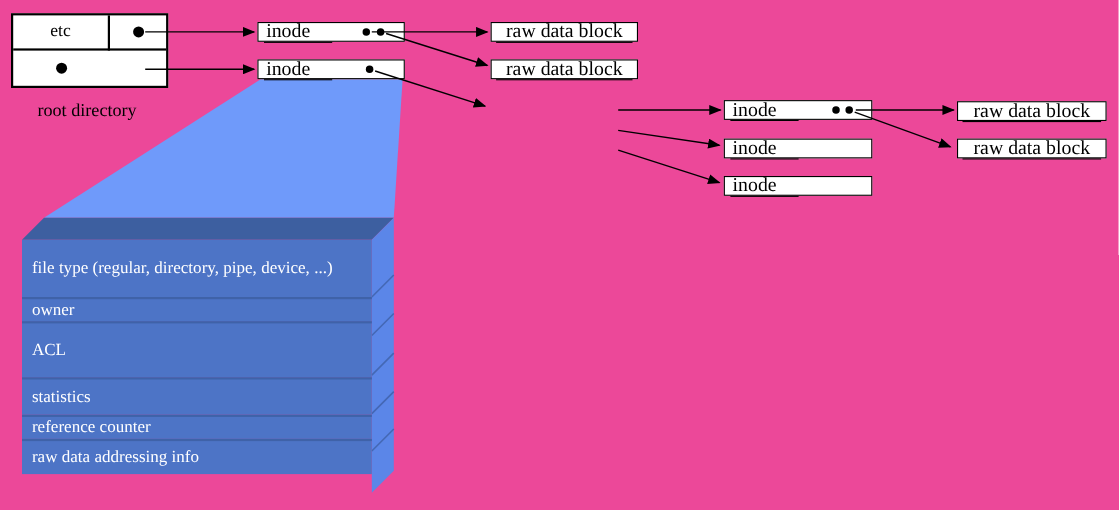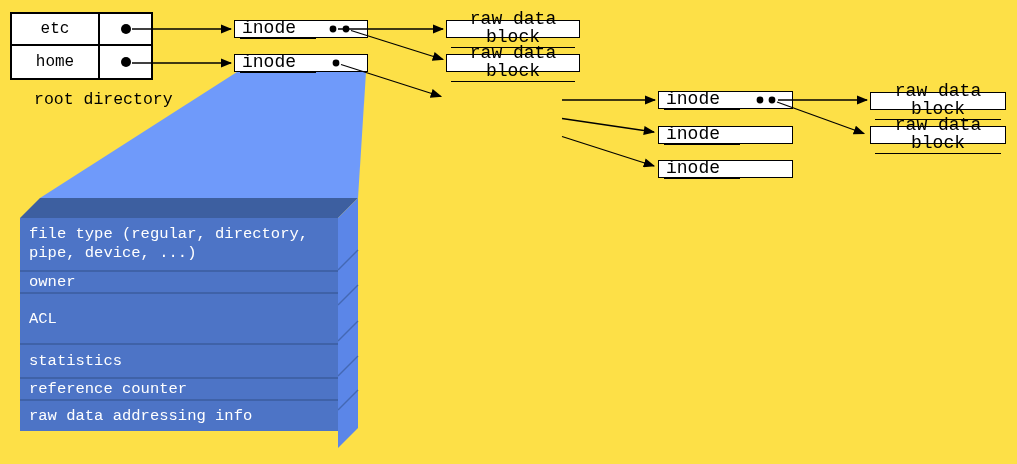--- a/index.html
+++ b/index.html
@@ -1,17 +1,17 @@
 <!DOCTYPE html>
 <html><head>
 <meta charset="utf-8">
 <style>
   html,body{margin:0;padding:0;background:#fff;}
-  #canvas{position:relative;width:1017px;height:464px;background:#fde047;overflow:hidden;
-          font-family:Liberation Mono, monospace;color:#000;}
+  #canvas{position:relative;width:1017px;height:464px;background:#ec4899;overflow:hidden;
+          font-family:Liberation Serif, serif;color:#000;}
   svg.layer{position:absolute;left:0;top:0;pointer-events:none;}
 
   
   .smallbox{position:absolute;height:18px;background:#fff;border:1.5px solid #000;
             box-sizing:border-box;display:flex;align-items:center;z-index:2;}
   .smallbox .lbl{font-size:18px;line-height:1.0;border-bottom:1.5px solid #000;
                  padding-bottom:1px;}
   .smallbox.inode .lbl{margin-left:5px;padding-right:20px;padding-left:2px;}
   .smallbox.raw  .lbl{display:block;flex:1;margin:0 4px;text-align:center;}
 
@@ -74,21 +74,20 @@
       <line x1="338" y1="376" x2="358" y2="356"></line>
       <line x1="338" y1="410" x2="358" y2="390"></line>
     </g>
   </svg>
 
   <div id="root-table">
     <div class="cell name r1">etc</div>
     <div class="cell r1">
       <span class="bigdot"></span>
     </div>
-    <div class="cell name">home</div>
     <div class="cell">
       <span class="bigdot"></span>
     </div>
   </div>
   <div id="root-label">root directory</div>
 
   <div class="smallbox inode" id="inode1">
     <span class="lbl">inode</span>
   </div>
   <div class="smallbox inode" id="inode2">

